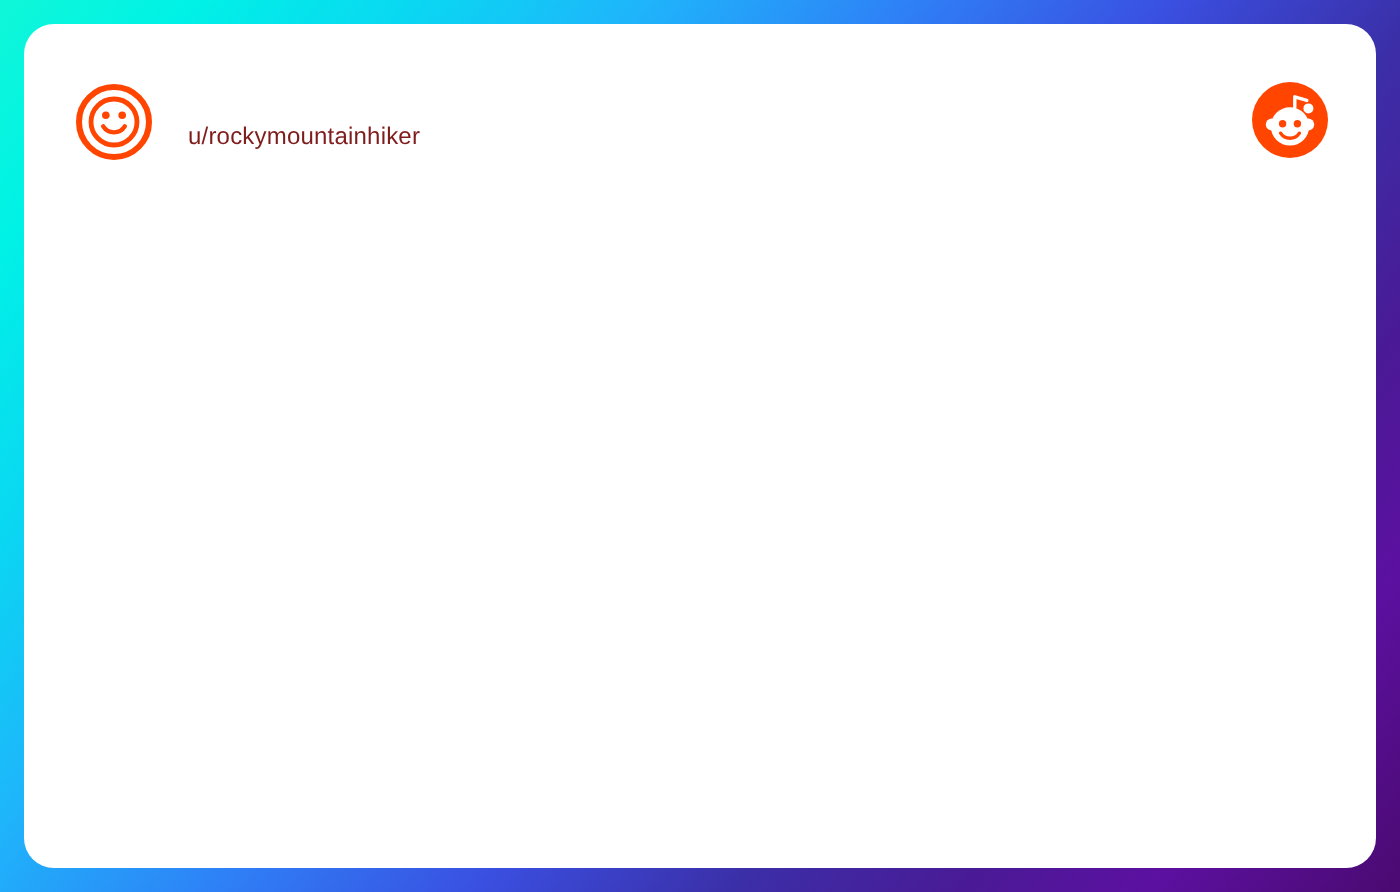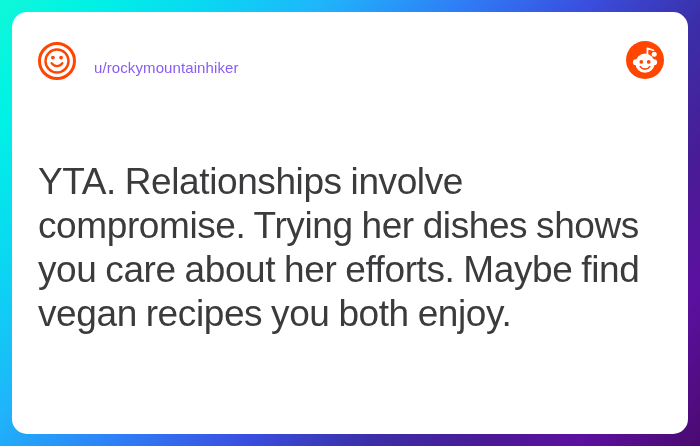--- a/index.html
+++ b/index.html
@@ -58,23 +58,23 @@
     top: 29px;
     width: 40px;
     height: 40px;
   }
   .avatar svg { display: block; }
 
   .username {
     position: absolute;
     left: 82px;
     top: 46px;
-    font-size: 15px;
+    font-size: 12px;
     line-height: 20px;
-    color: #8b5cf6;
+    color: #7f1d1d;
     letter-spacing: 0.1px;
     white-space: nowrap;
   }
 
   .brand-logo {
     position: absolute;
     right: 23px;
     top: 28px;
     width: 40px;
     height: 40px;
@@ -125,17 +125,16 @@
           <circle cx="10.9" cy="22.3" r="3.0" fill="#ffffff"></circle>
           <circle cx="29.1" cy="22.3" r="3.0" fill="#ffffff"></circle>
           <circle cx="16.3" cy="21.9" r="1.85" fill="#FF4500"></circle>
           <circle cx="23.7" cy="21.9" r="1.85" fill="#FF4500"></circle>
           <path d="M15.3 26.6 A5.6 5.6 0 0 0 24.7 26.6" fill="none" stroke="#FF4500" stroke-width="1.7" stroke-linecap="round"></path>
         </svg>
       </span>
 
     </div>
 
-    <div class="quote">YTA. Relationships involve compromise. Trying her dishes shows you care about her efforts. Maybe find vegan recipes you both enjoy.</div>
 
   </div>
 
 </div>
 
 </body></html>

